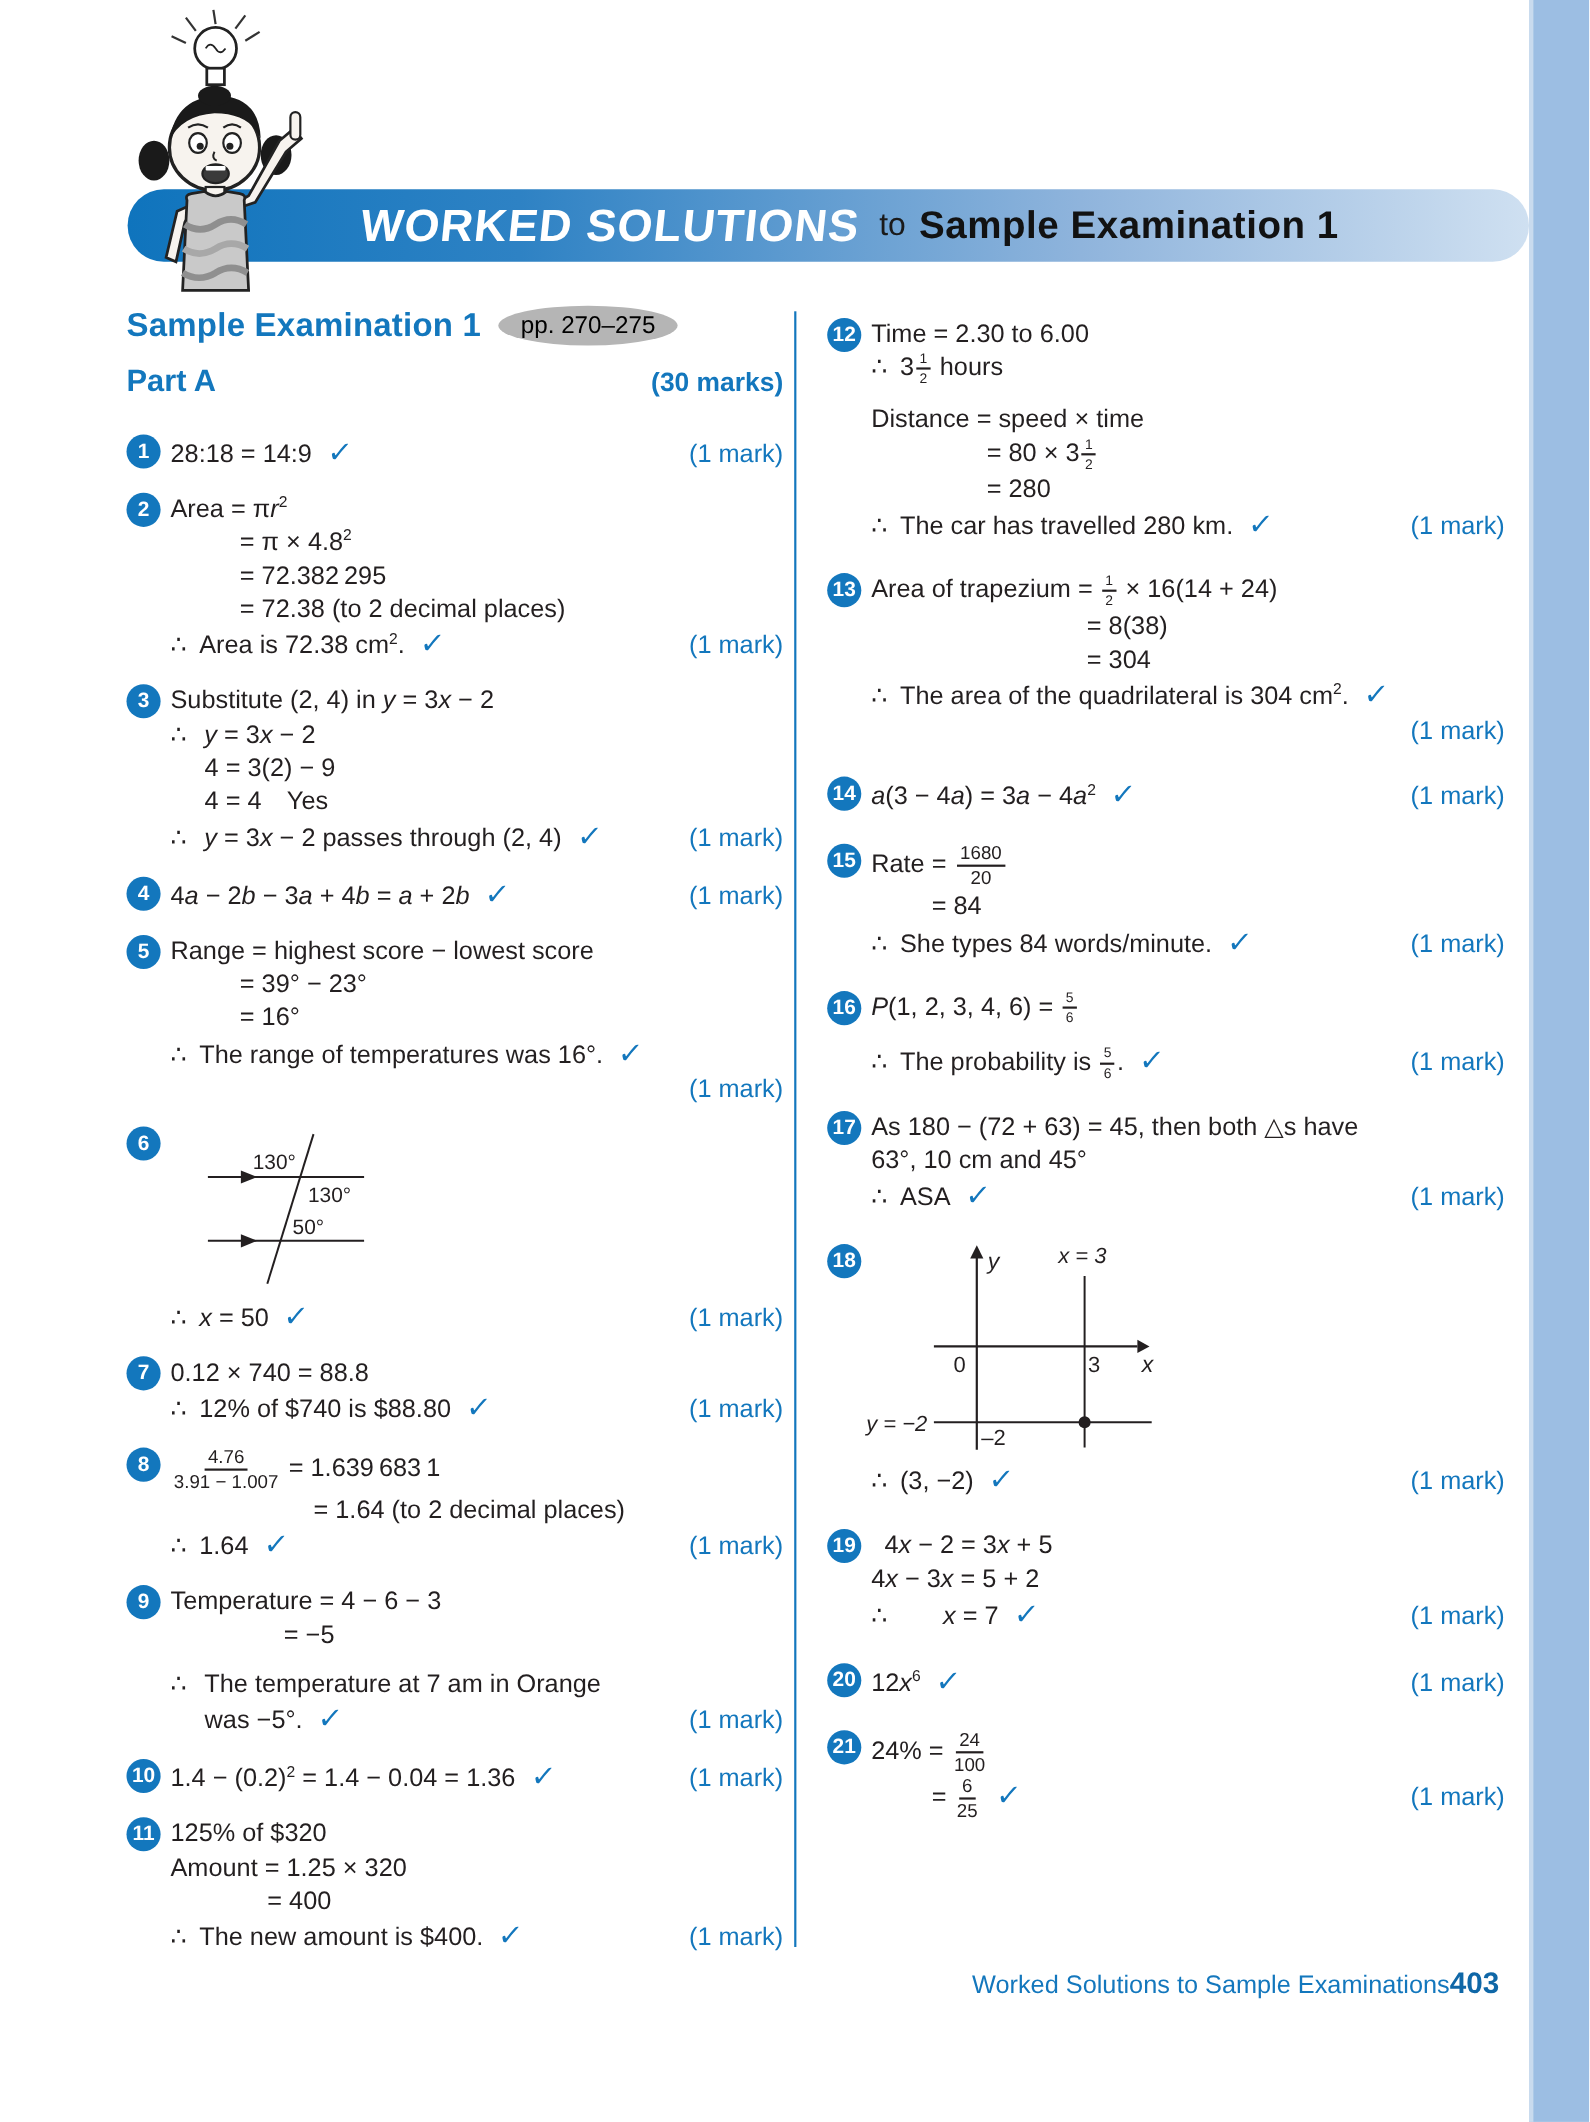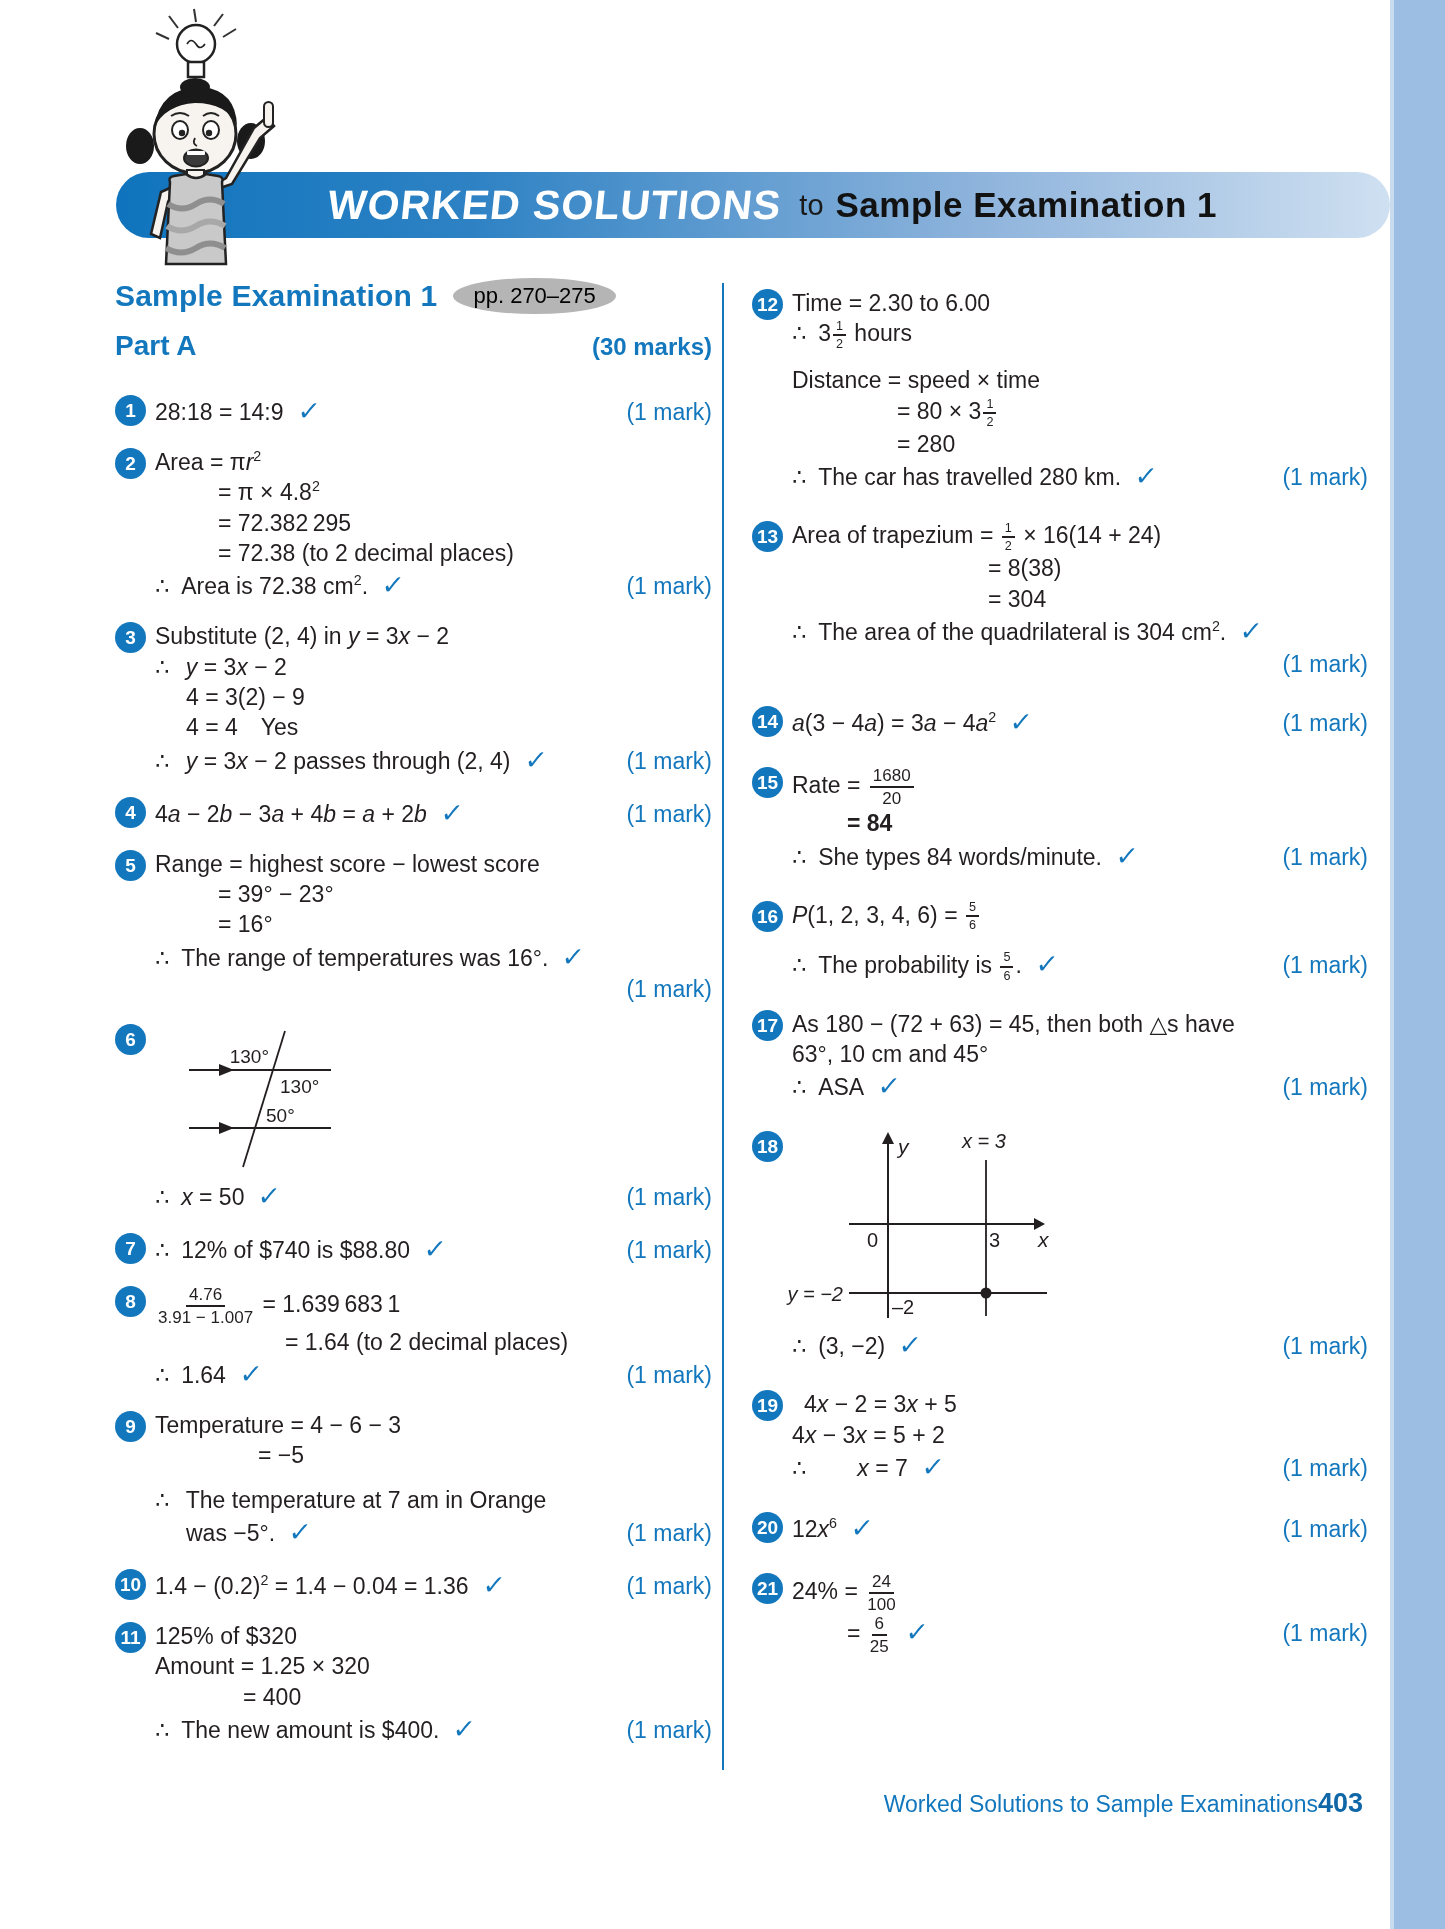--- a/index.html
+++ b/index.html
@@ -258,20 +258,24 @@
     <span class="content">∴ <i>x</i> = 50</span>
     <span class="check">✓</span>
     <span class="mark">(1 mark)</span>
   </div>
 </div>
   </div>
 
   <div class="item">
     <div class="badge">7</div>
     <div class="body">
+  <div class="row">
+    <span class="content">0.12 × 740 = 88.8</span>
+
+  </div>
 
   <div class="row">
     <span class="content">∴ 12% of $740 is $88.80</span>
     <span class="check">✓</span>
     <span class="mark">(1 mark)</span>
   </div>
 </div>
   </div>
 
   <div class="item">
@@ -456,21 +460,21 @@
     <div class="body">
   <div class="row">
     <span class="content">Rate = <span class="fr">
                 <span class="n">1680</span>
                 <span class="d">20</span>
               </span></span>
 
   </div>
 
   <div class="row">
-    <span class="content" style="padding-left: 55px; font-weight: bold;">= 84</span>
+    <span class="content" style="padding-left: 55px;">= 84</span>
 
   </div>
 
   <div class="row">
     <span class="content">∴ She types 84 words/minute.</span>
     <span class="check">✓</span>
     <span class="mark">(1 mark)</span>
   </div>
 </div>
   </div>

